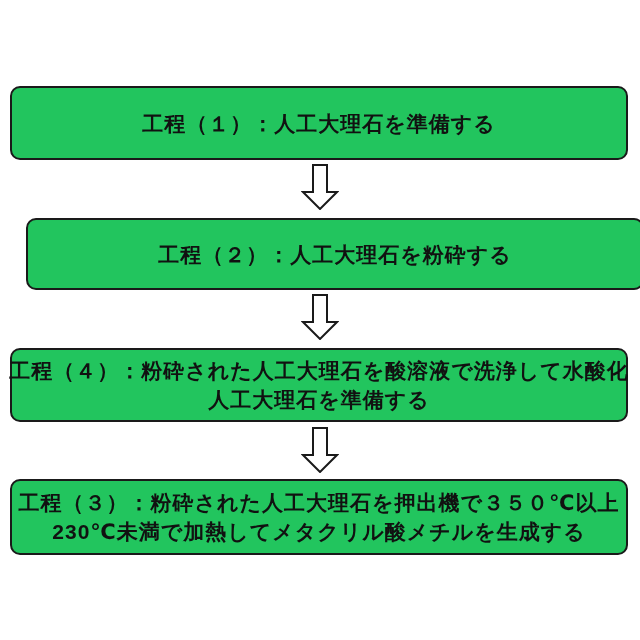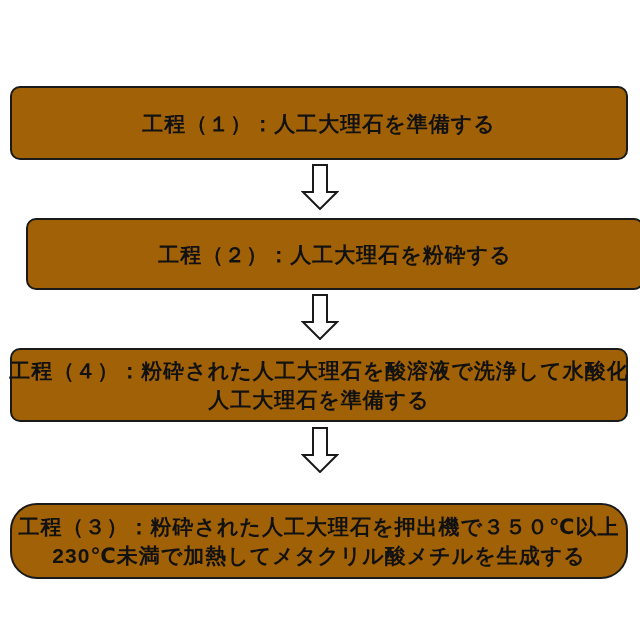--- a/index.html
+++ b/index.html
@@ -14,41 +14,41 @@
     background: #ffffff;
     font-family: "Liberation Sans", "DejaVu Sans", sans-serif;
     color: #111111;
     overflow: hidden;
   }
   .flow-box {
     position: absolute;
     left: 10px;
     width: 618px;
     box-sizing: border-box;
-    background: #a16207;
+    background: #22c55e;
     border: 2px solid #1a1a1a;
     border-radius: 10px;
     display: flex;
     flex-direction: column;
     align-items: center;
     justify-content: center;
     text-align: center;
     font-size: 21px;
     font-weight: bold;
     line-height: 29px;
     letter-spacing: 1px;
   }
   .flow-box .line {
     display: block;
     white-space: nowrap;
   }
   .box-1 { top: 86px;  height: 74px; }
   .box-2 { top: 218px; height: 72px; margin-left: 16px; }
   .box-3 { top: 348px; height: 74px; }
-  .box-4 { top: 503px; height: 76px; border-radius: 27px; }
+  .box-4 { top: 479px; height: 76px; }
 
   .down-arrow {
     position: absolute;
     left: 301px;
     width: 38px;
     height: 46px;
   }
   .arrow-1 { top: 164px; }
   .arrow-2 { top: 294px; }
   .arrow-3 { top: 427px; }

